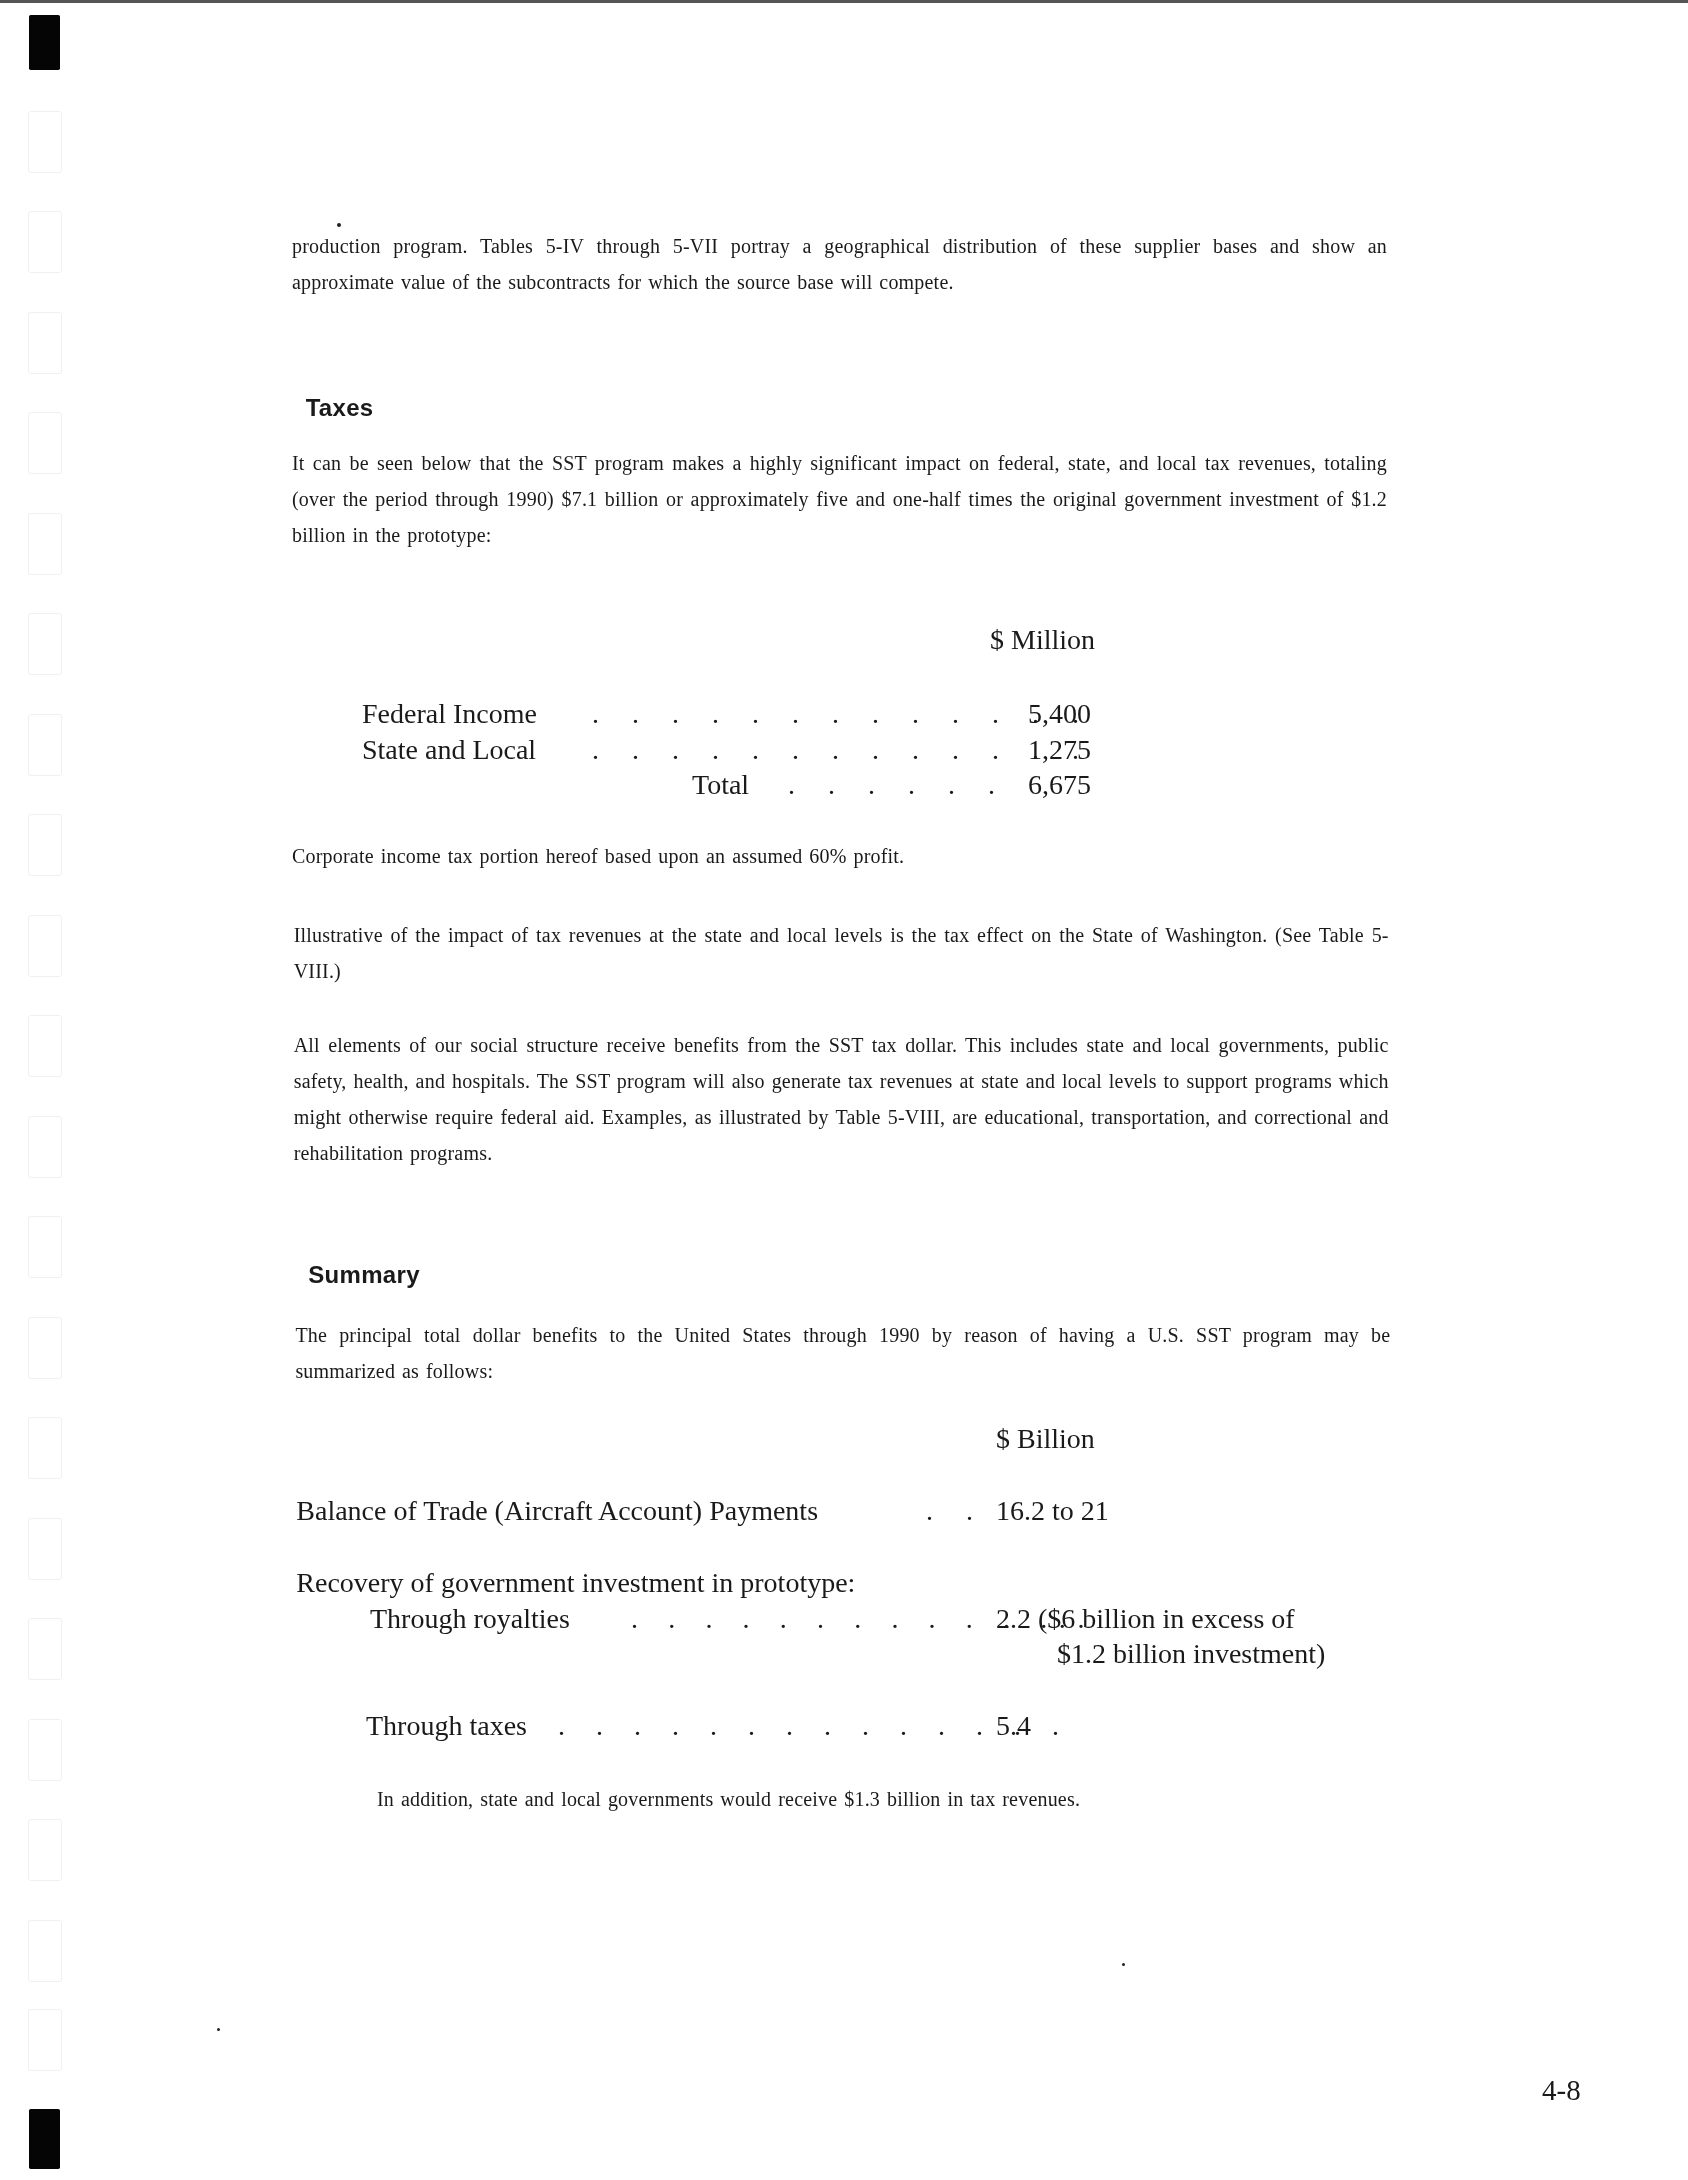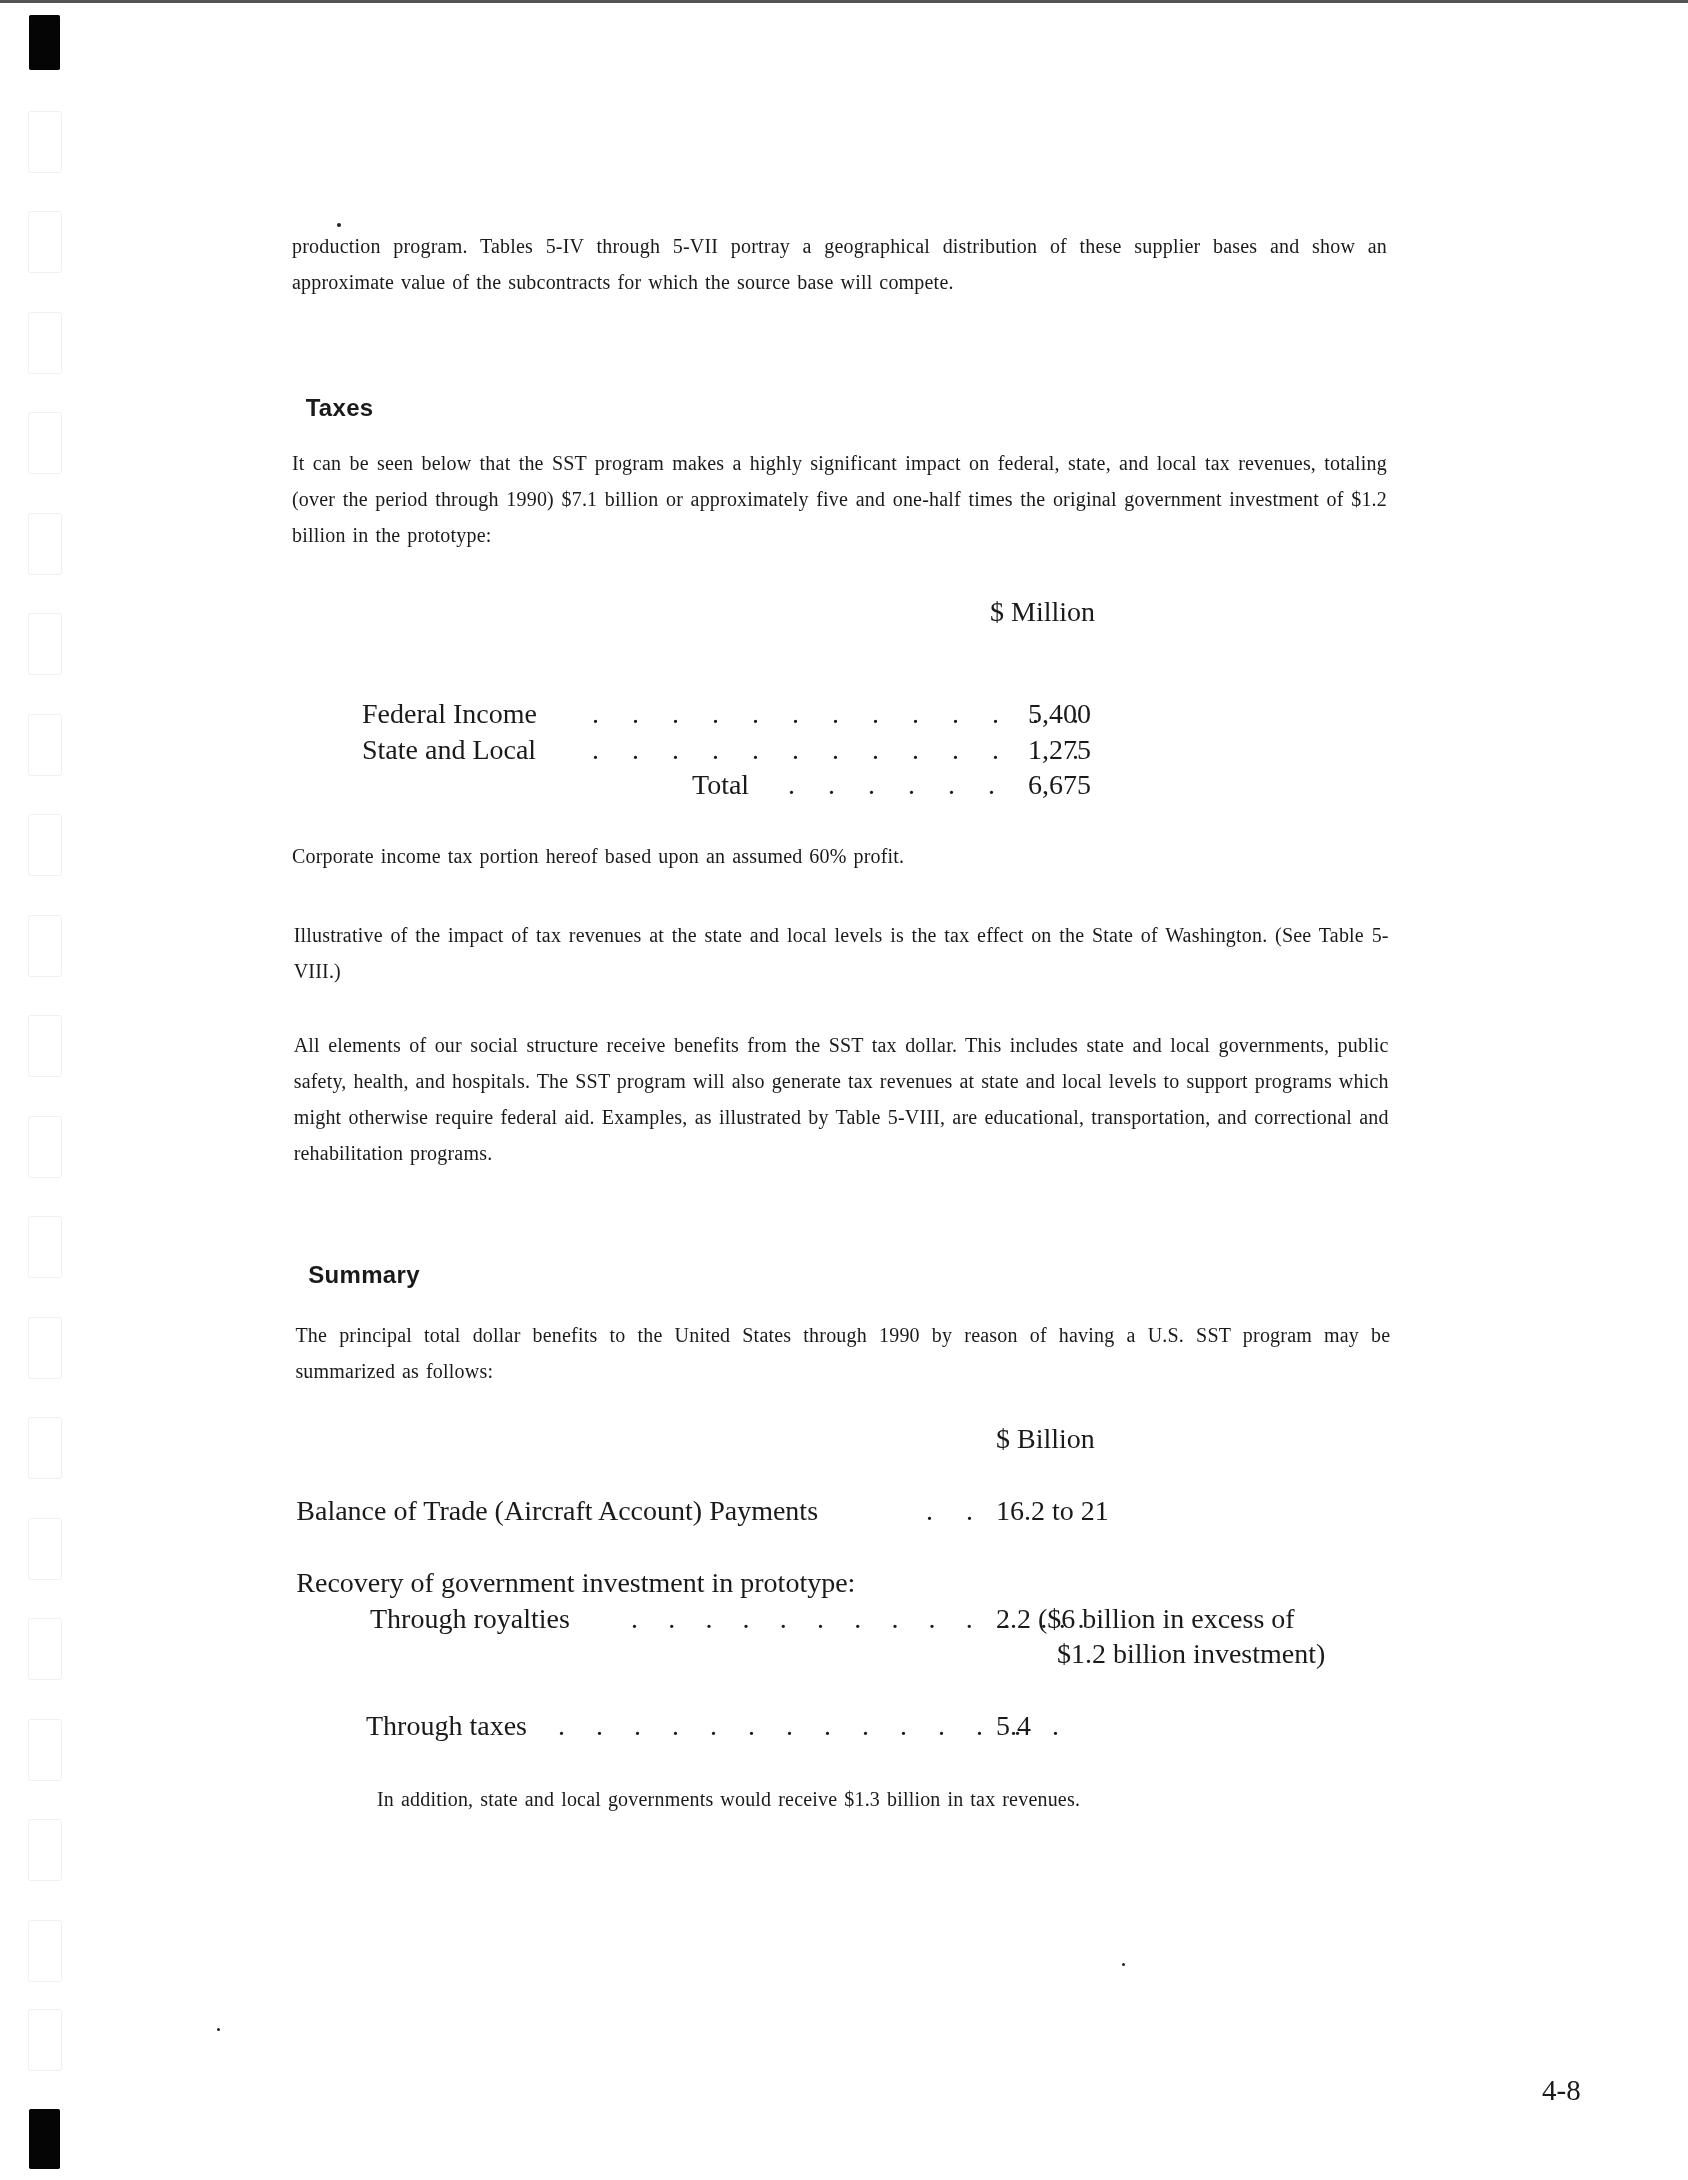--- a/index.html
+++ b/index.html
@@ -77,21 +77,21 @@
     <p class="para">production program. Tables 5-IV through 5-VII portray a geographical distribution of these supplier bases and show an approximate value of the subcontracts for which the source base will compete.</p>
   </div>
 
   <h2 class="heading" style="top:382px">Taxes</h2>
 
   <div class="blk" style="top:445px">
     <p class="para">It can be seen below that the SST program makes a highly significant impact on federal, state, and local tax revenues, totaling (over the period through 1990) $7.1 billion or approximately five and one-half times the original government investment of $1.2 billion in the prototype:</p>
   </div>
 
   <div>
-    <span class="col-head" style="left:698px;top:596px">$ Million</span>
+    <span class="col-head" style="left:698px;top:624px">$ Million</span>
 
     <div>
       <span class="table-row" style="left:70px;top:698px">Federal Income</span>
       <span class="leader" style="left:300px;top:698px">. . . . . . . . . . . . .</span>
       <span class="num" style="left:707px;top:698px;width:92px">5,400</span>
     </div>
     <div>
       <span class="table-row" style="left:70px;top:734px">State and Local</span>
       <span class="leader" style="left:300px;top:734px">. . . . . . . . . . . . .</span>
       <span class="num" style="left:707px;top:734px;width:92px">1,275</span>

